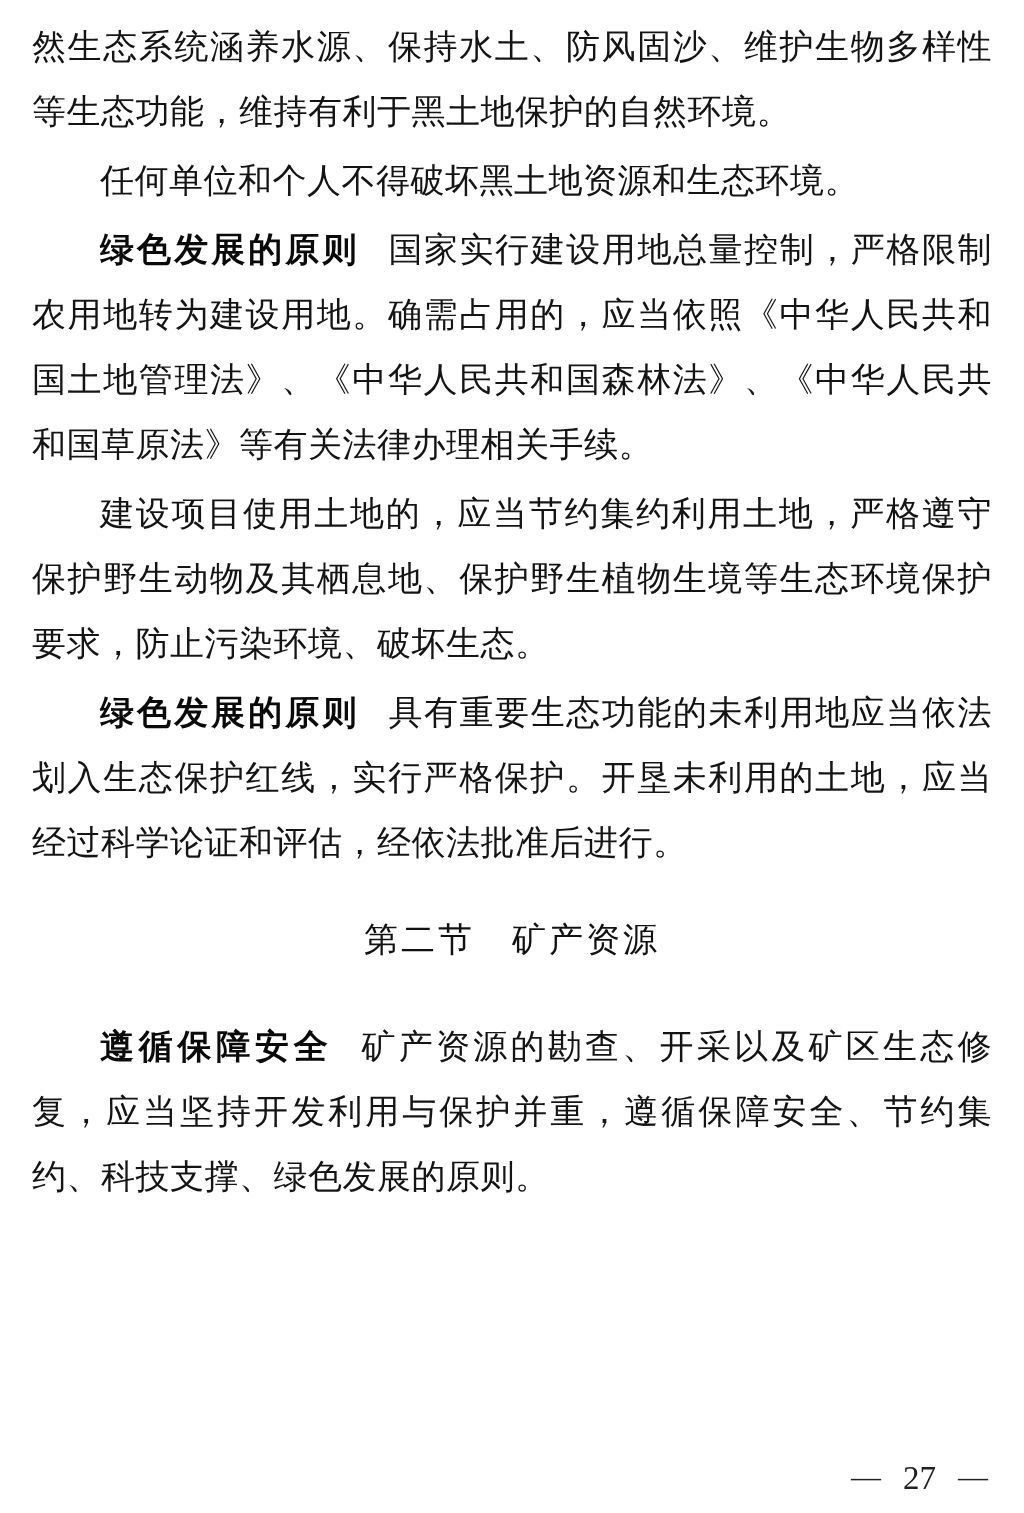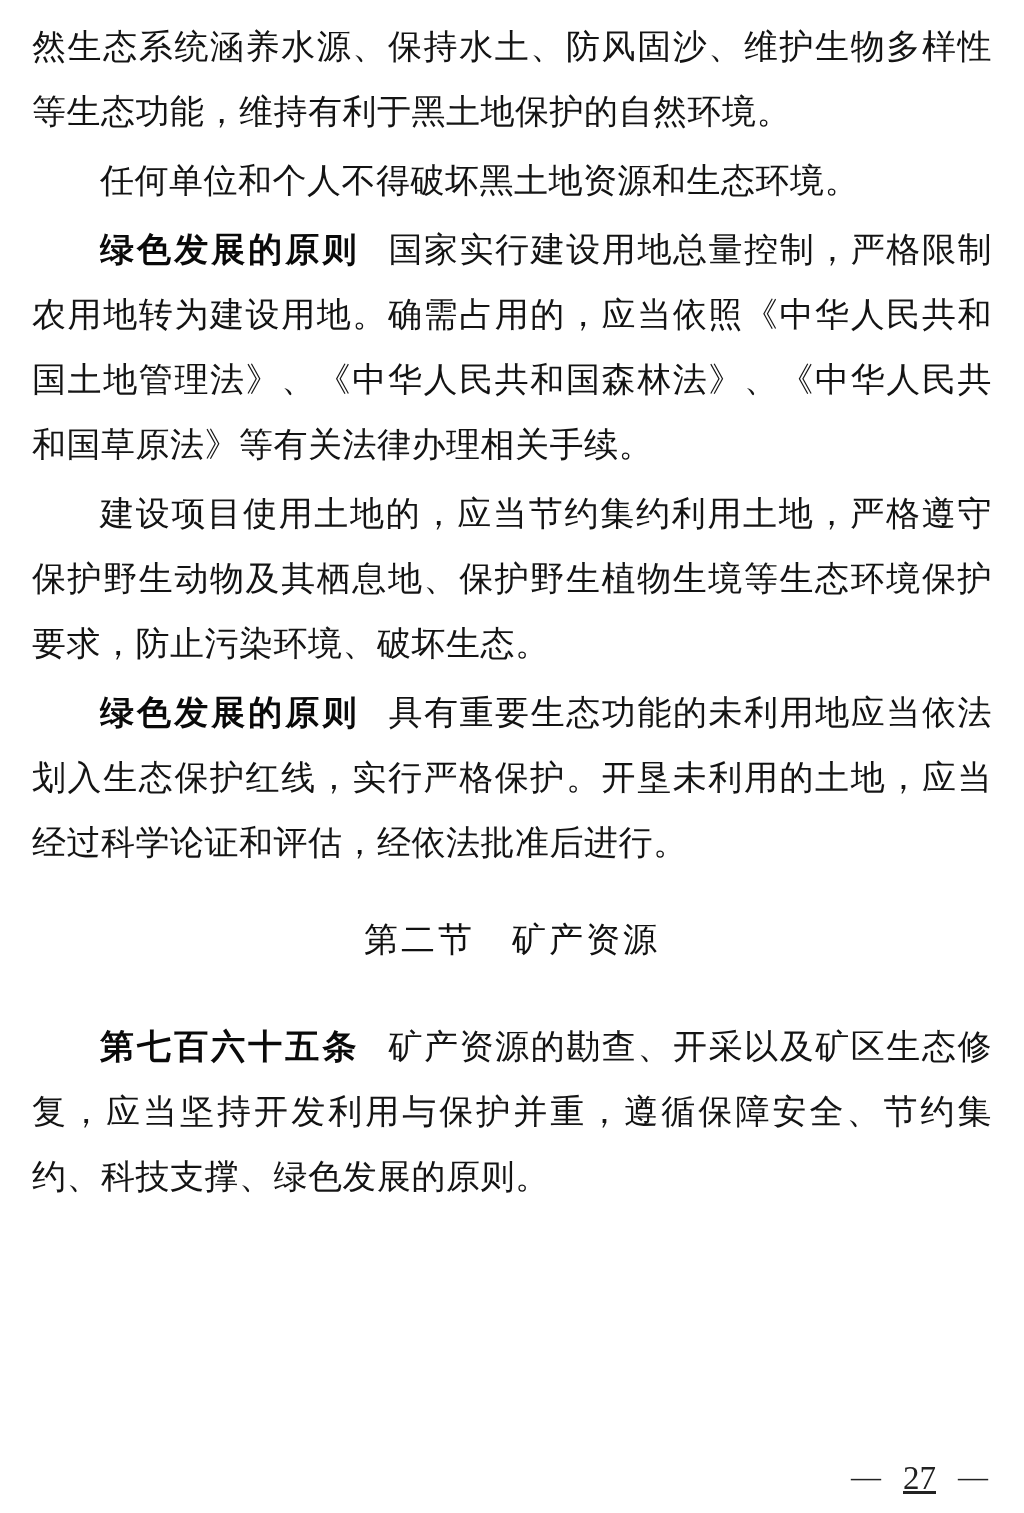--- a/index.html
+++ b/index.html
@@ -61,34 +61,33 @@
     font-size: 33px;
     line-height: 1;
     color: #222222;
   }
   .footer .dash {
     font-size: 30px;
     transform: translateY(-2px);
   }
   .footer .pagenum {
     font-family: "Liberation Serif", "DejaVu Serif", serif;
-    text-decoration: underline;
   }
 </style>
 </head>
 <body>
 
 <div class="page">
   <div class="content" id="content">
       <p class="para">然生态系统涵养水源、保持水土、防风固沙、维护生物多样性等生态功能，维持有利于黑土地保护的自然环境。</p>
       <p class="para indent">任何单位和个人不得破坏黑土地资源和生态环境。</p>
       <p class="para indent"><b class="article-number">绿色发展的原则</b>国家实行建设用地总量控制，严格限制农用地转为建设用地。确需占用的，应当依照《中华人民共和国土地管理法》、《中华人民共和国森林法》、《中华人民共和国草原法》等有关法律办理相关手续。</p>
       <p class="para indent">建设项目使用土地的，应当节约集约利用土地，严格遵守保护野生动物及其栖息地、保护野生植物生境等生态环境保护要求，防止污染环境、破坏生态。</p>
       <p class="para indent"><b class="article-number">绿色发展的原则</b>具有重要生态功能的未利用地应当依法划入生态保护红线，实行严格保护。开垦未利用的土地，应当经过科学论证和评估，经依法批准后进行。</p>
       <p class="section-heading">第二节　矿产资源</p>
-      <p class="para indent"><b class="article-number">第七百六十五条</b>矿产资源的勘查、开采以及矿区生态修复，应当坚持开发利用与保护并重，遵循保障安全、节约集约、科技支撑、绿色发展的原则。</p>
+      <p class="para indent"><b class="article-number">遵循保障安全</b>矿产资源的勘查、开采以及矿区生态修复，应当坚持开发利用与保护并重，遵循保障安全、节约集约、科技支撑、绿色发展的原则。</p>
     </div>
   <div class="footer">
     <span class="dash">—</span>
     <span class="pagenum">27</span>
     <span class="dash">—</span>
   </div>
 </div>
 
 </body></html>

